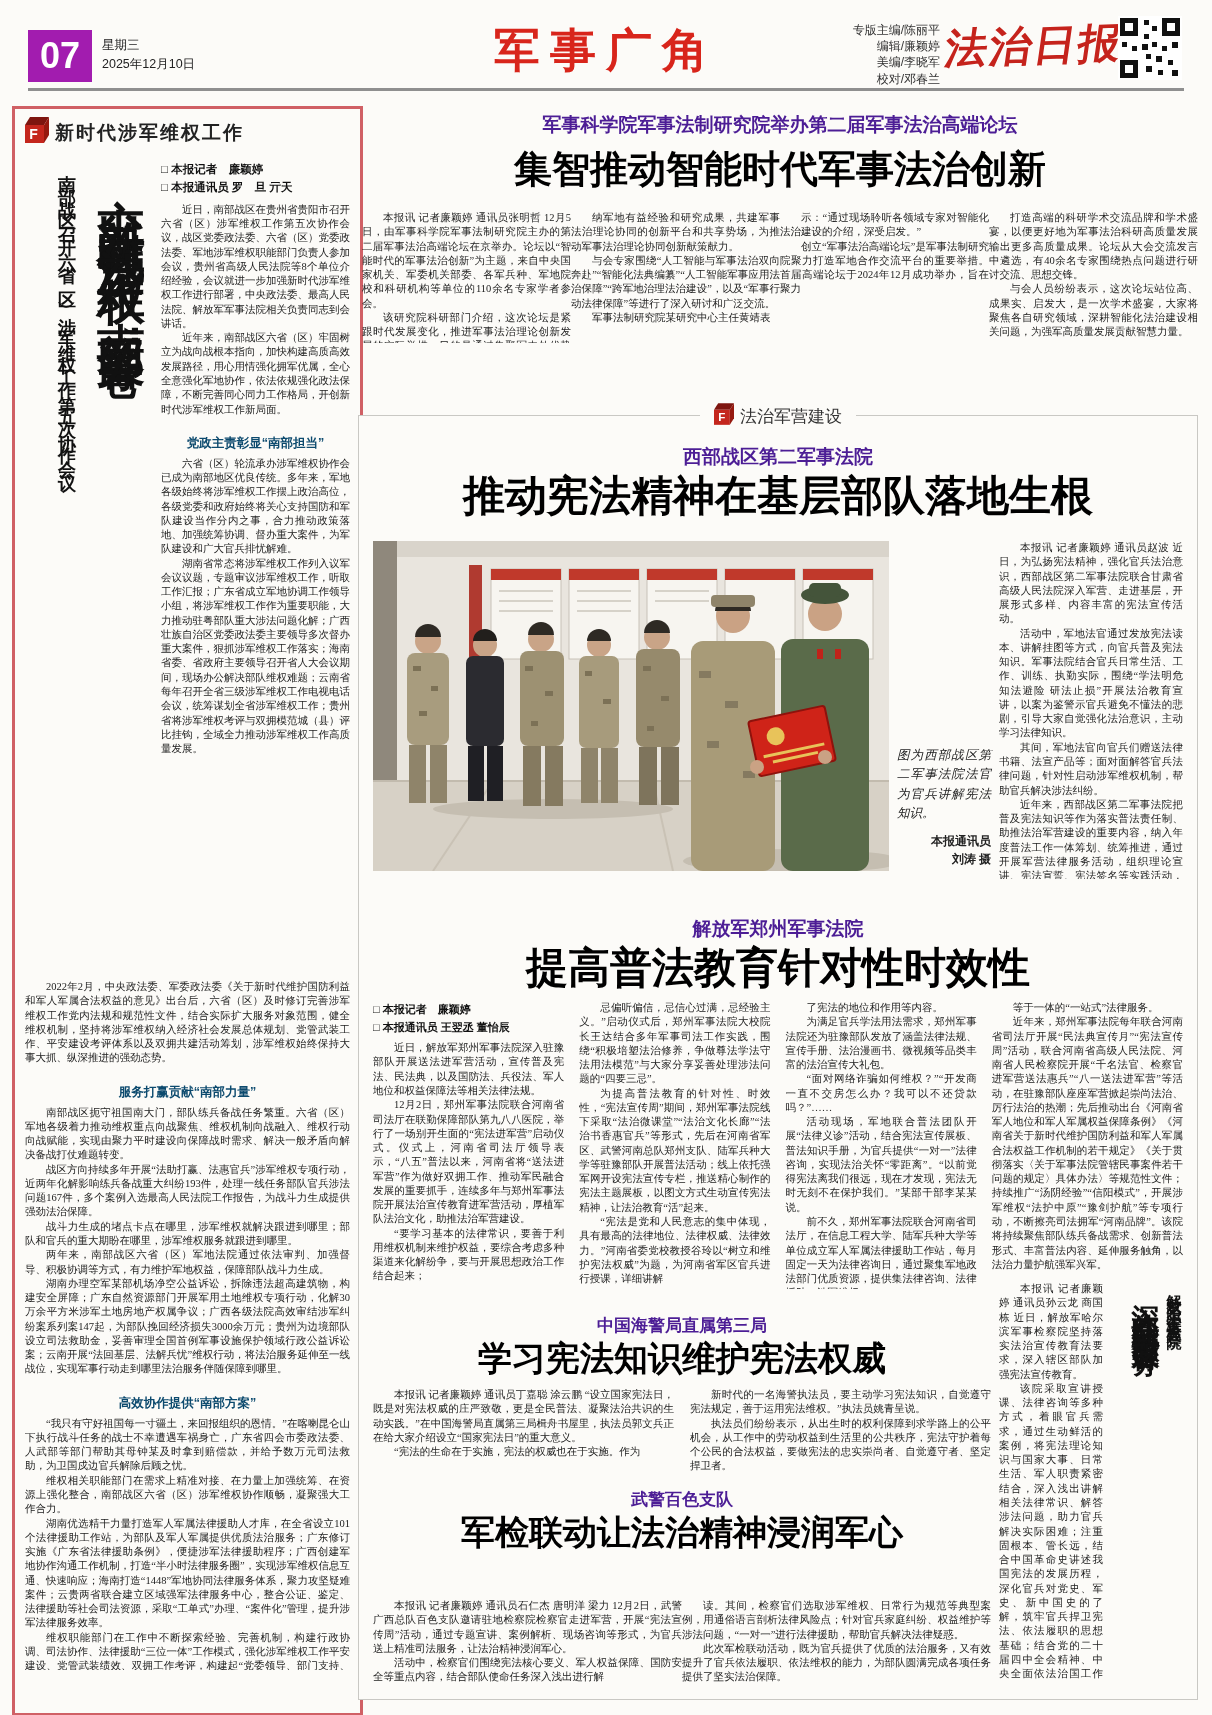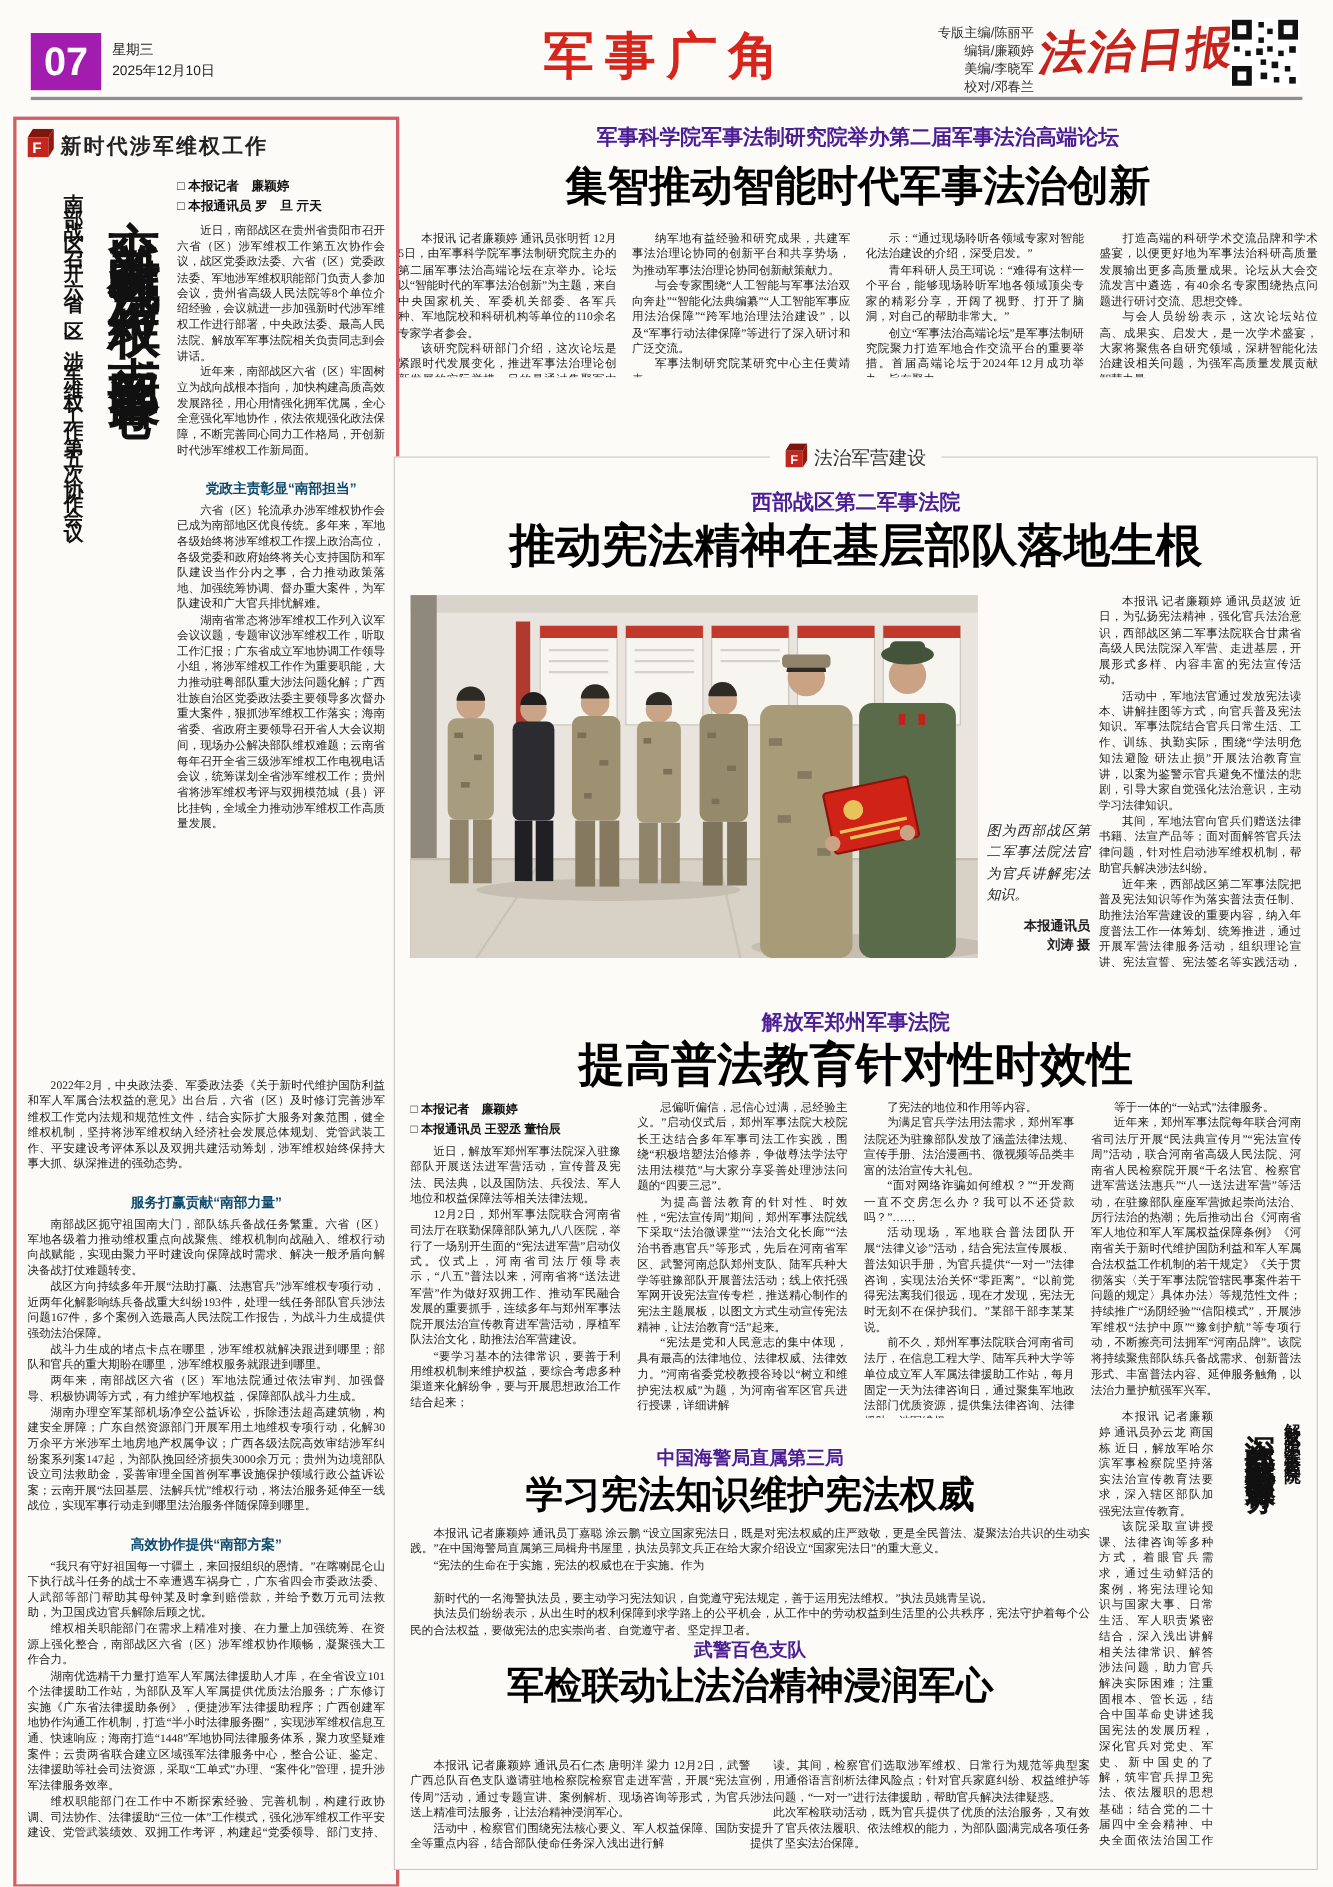--- a/index.html
+++ b/index.html
@@ -43,21 +43,21 @@
               font-size:48px;letter-spacing:10px;margin-left:10px;}
   .vhead-sub{display:block;font-family:"Liberation Sans",sans-serif;font-weight:bold;
              font-size:18px;letter-spacing:13px;}
   .left-toptext{flex:1;margin-left:8px;overflow:hidden;}
   .left-bottom{margin-top:8px;height:690px;overflow:hidden;}
 
   
   .forum{left:362px;top:112px;width:836px;}
   .forum .kicker{font-size:19px;}
   .forum .headline{font-size:38px;margin-top:6px;}
-  .forum .cols{gap:14px;margin-top:16px;height:132px;}
+  .forum .cols{margin-top:16px;height:132px;}
 
   
   .mainbox{left:358px;top:415px;width:838px;height:1283px;border:1px solid #c9c8c4;background:#fcfbf8;}
   .badge{position:absolute;top:-13px;left:50%;transform:translateX(-50%);
          background:#fcfbf8;padding:0 14px;display:flex;align-items:center;gap:6px;
          font-family:"Liberation Sans",sans-serif;font-size:17px;color:#333;white-space:nowrap;}
 
   .west-kicker{left:0;right:0;top:28px;font-size:19px;}
   .west-headline{left:0;right:0;top:52px;font-size:42px;}
   .photo{left:14px;top:125px;width:516px;height:330px;overflow:hidden;background:#e9e5de;}
@@ -65,21 +65,21 @@
            text-align:justify;color:#222;}
   .cap-credit{font-style:normal;font-weight:bold;text-align:right;margin-top:8px;font-size:12px;}
   .west-body{left:640px;top:125px;width:184px;height:338px;overflow:hidden;}
 
   .zz-kicker{left:0;right:0;top:500px;font-size:19px;}
   .zz-headline{left:0;right:0;top:524px;font-size:42px;}
   .zz-cols{left:14px;top:585px;width:810px;height:288px;gap:15px;}
 
   .hj-kicker{left:14px;top:898px;width:618px;font-size:17px;}
   .hj-headline{left:14px;top:920px;width:618px;font-size:34px;}
-  .hj-cols{left:14px;top:972px;width:618px;height:102px;gap:16px;flex-direction:column;}
+  .hj-cols{left:14px;top:972px;width:618px;height:102px;gap:16px;}
 
   .bs-kicker{left:14px;top:1072px;width:618px;font-size:17px;}
   .bs-headline{left:14px;top:1094px;width:618px;font-size:34px;}
   .bs-cols{left:14px;top:1148px;width:618px;height:118px;gap:0;margin-top:35px;}
 
   .harbin{left:640px;top:866px;width:184px;height:398px;display:flex;gap:6px;}
   .harbin-body{width:104px;height:398px;overflow:hidden;}
   .harbin-vhead{writing-mode:vertical-rl;height:398px;width:74px;color:#111;}
   .harbin-kicker{display:block;font-family:"Liberation Sans",sans-serif;font-weight:bold;
                  font-size:15px;letter-spacing:4px;}
@@ -195,21 +195,20 @@
           <p class="para">本报讯 记者廉颖婷 通讯员张明哲 12月5日，由军事科学院军事法制研究院主办的第二届军事法治高端论坛在京举办。论坛以“智能时代的军事法治创新”为主题，来自中央国家机关、军委机关部委、各军兵种、军地院校和科研机构等单位的110余名专家学者参会。</p>
           <p class="para">该研究院科研部门介绍，这次论坛是紧跟时代发展变化，推进军事法治理论创新发展的实际举措，目的是通过集聚军内外优势资源，吸</p>
         </div>
       <div>
           <p class="para">纳军地有益经验和研究成果，共建军事法治理论协同的创新平台和共享势场，为推动军事法治理论协同创新献策献力。</p>
           <p class="para">与会专家围绕“人工智能与军事法治双向奔赴”“智能化法典编纂”“人工智能军事应用法治保障”“跨军地治理法治建设”，以及“军事行动法律保障”等进行了深入研讨和广泛交流。</p>
           <p class="para">军事法制研究院某研究中心主任黄靖表</p>
         </div>
       <div>
           <p class="para">示：“通过现场聆听各领域专家对智能化法治建设的介绍，深受启发。”</p>
-          <p class="para">青年科研人员王珂说：“难得有这样一个平台，能够现场聆听军地各领域顶尖专家的精彩分享，开阔了视野、打开了脑洞，对自己的帮助非常大。”</p>
           <p class="para">创立“军事法治高端论坛”是军事法制研究院聚力打造军地合作交流平台的重要举措。首届高端论坛于2024年12月成功举办，旨在聚力</p>
         </div>
       <div>
           <p class="para">打造高端的科研学术交流品牌和学术盛宴，以便更好地为军事法治科研高质量发展输出更多高质量成果。论坛从大会交流发言中遴选，有40余名专家围绕热点问题进行研讨交流、思想交锋。</p>
           <p class="para">与会人员纷纷表示，这次论坛站位高、成果实、启发大，是一次学术盛宴，大家将聚焦各自研究领域，深耕智能化法治建设相关问题，为强军高质量发展贡献智慧力量。</p>
         </div>
     </div>
   </div>
 
   <div class="abs mainbox">

